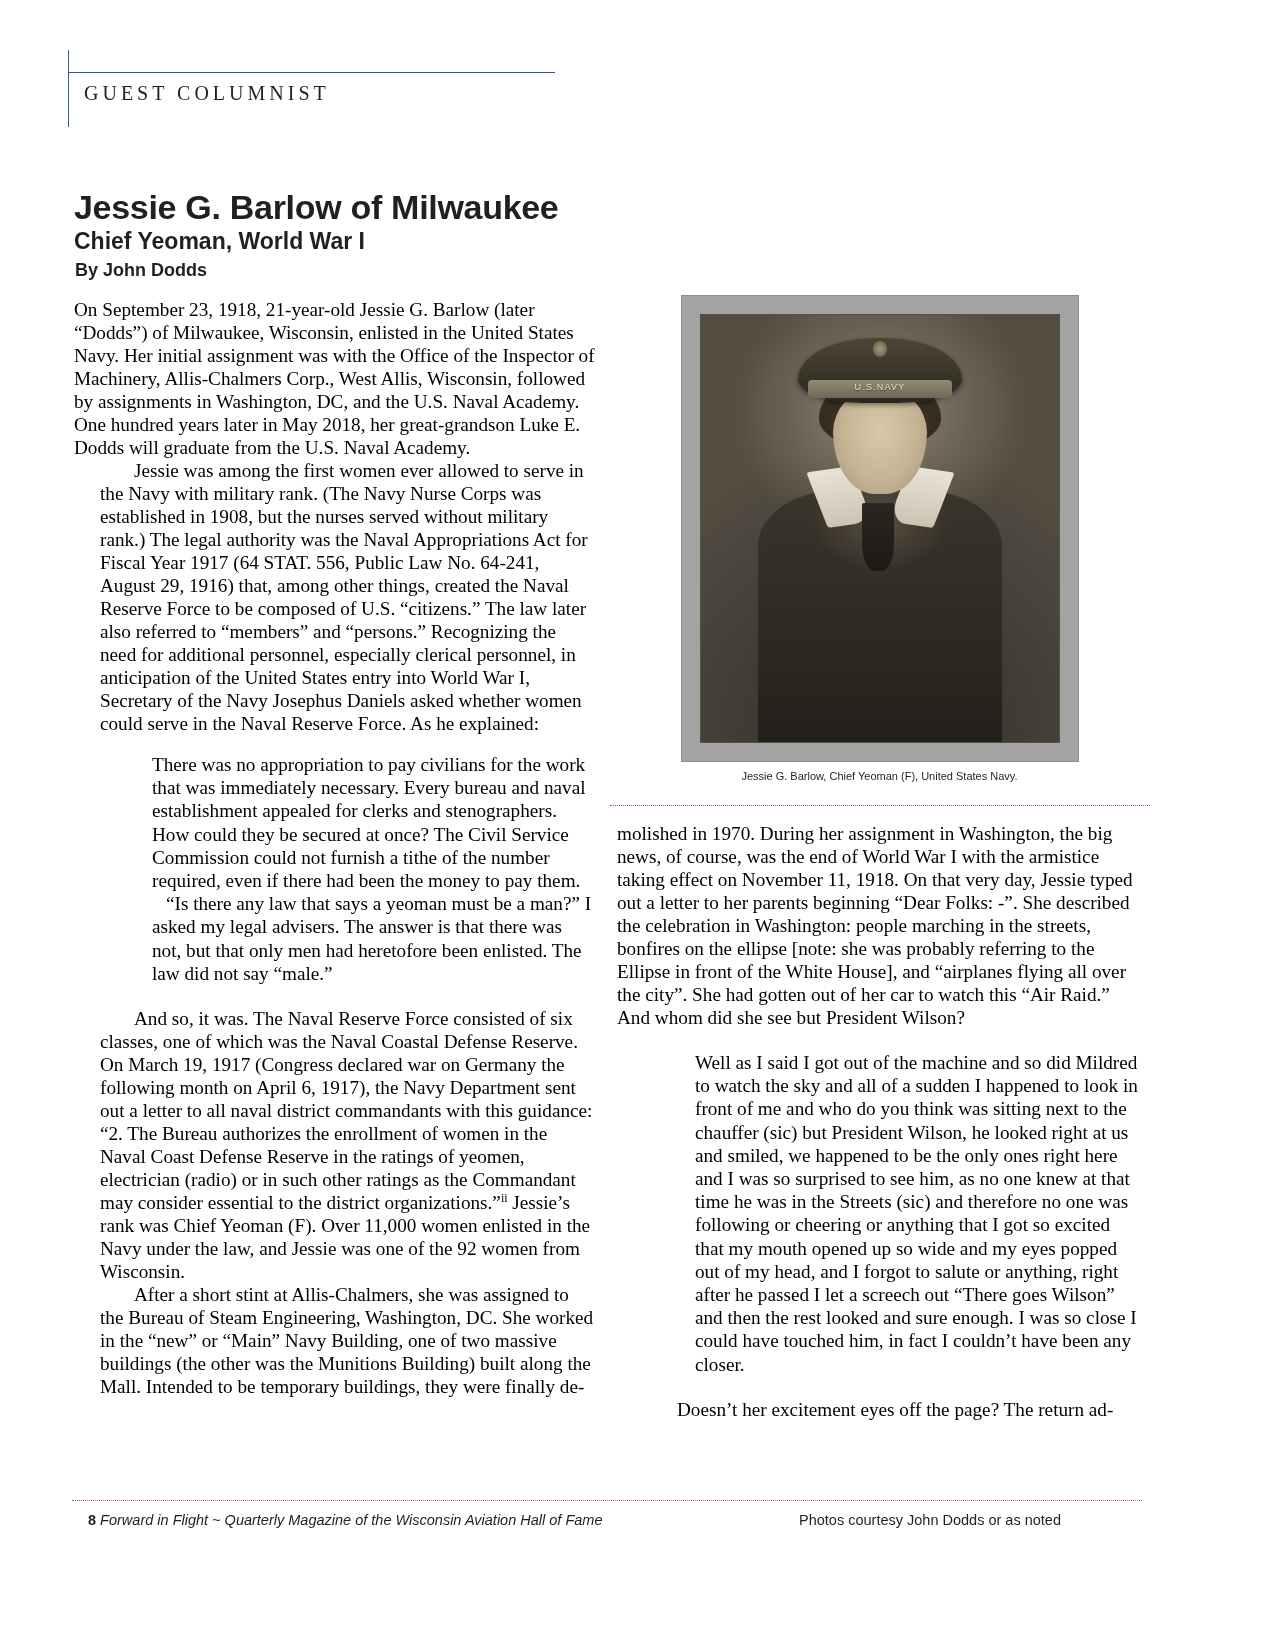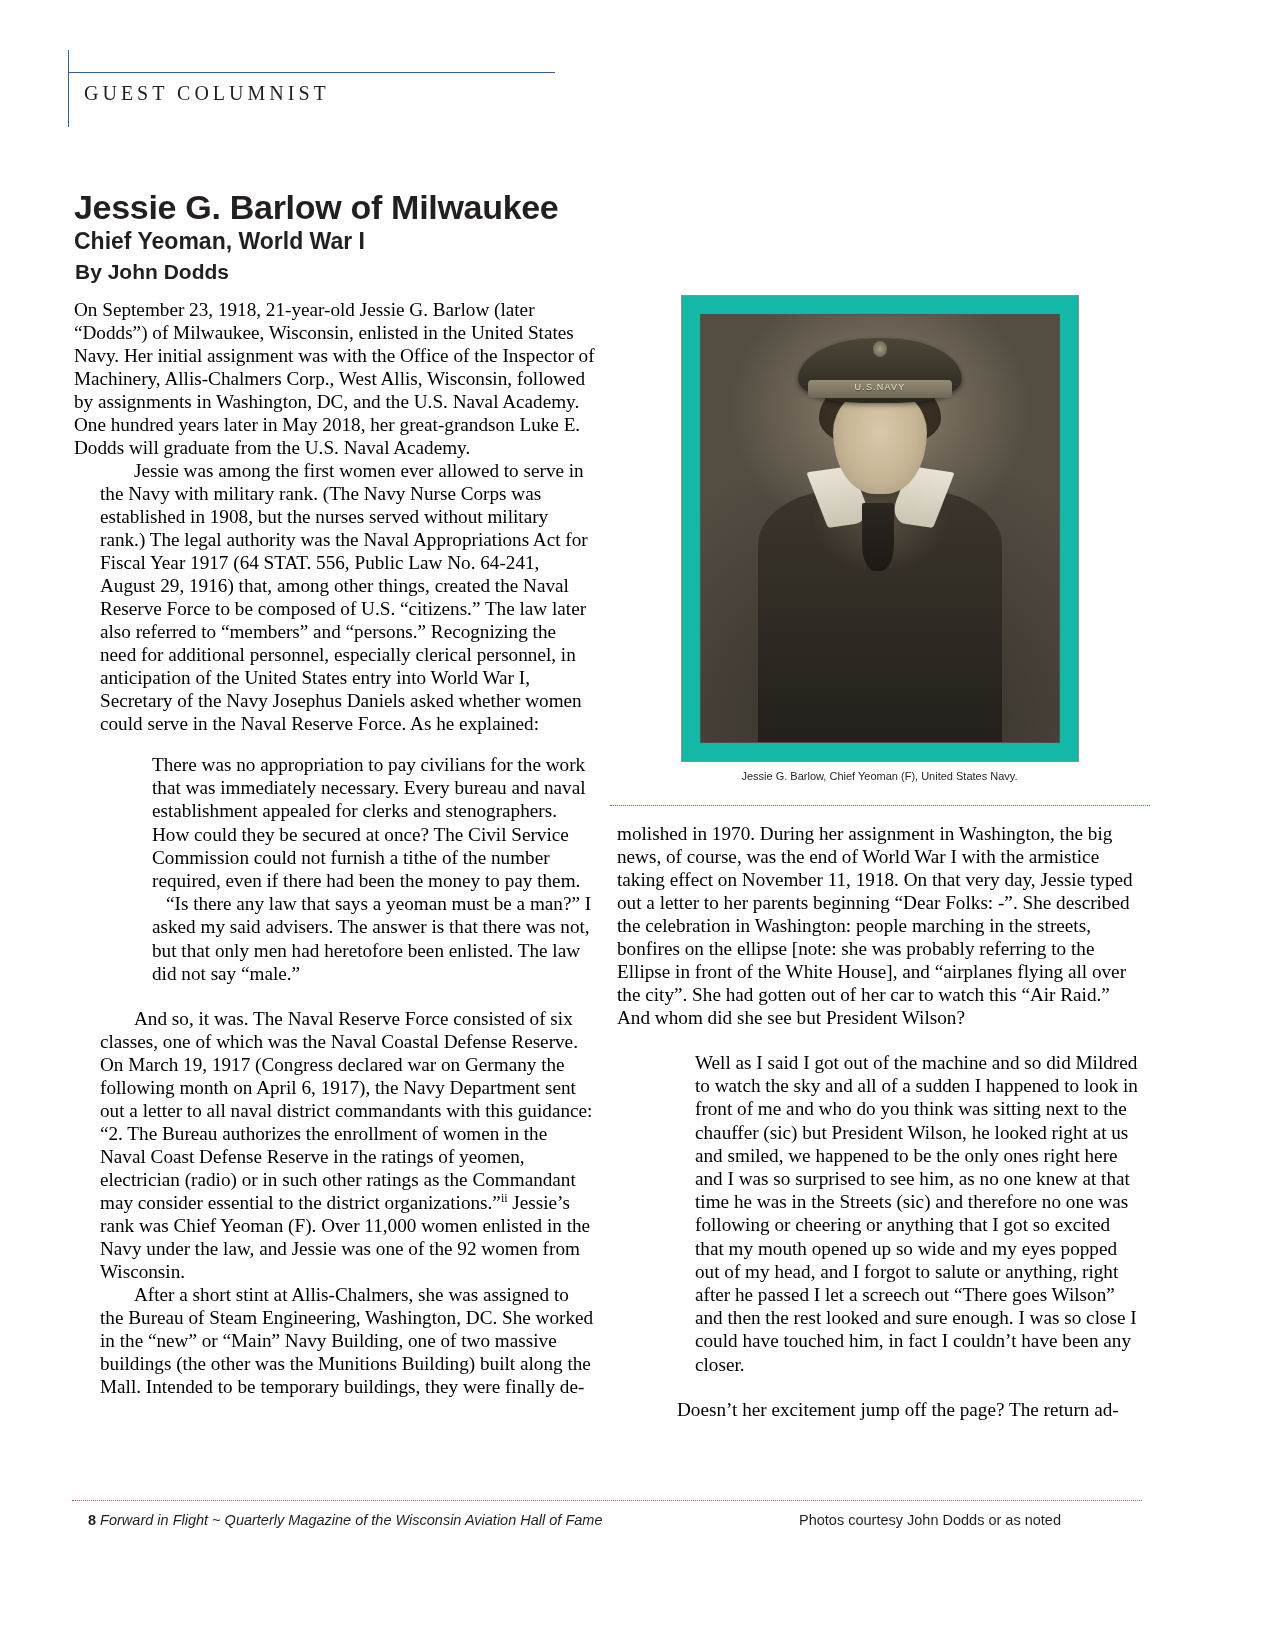--- a/index.html
+++ b/index.html
@@ -73,21 +73,21 @@
     font-size: 23px;
     color: #231f20;
     white-space: nowrap;
   }
   .byline {
     position: absolute;
     left: 75px;
     top: 260px;
     font-family: "Liberation Sans", sans-serif;
     font-weight: bold;
-    font-size: 21px;
+    font-size: 18px;
     color: #231f20;
     white-space: nowrap;
   }
 
   
   .col-left {
     position: absolute;
     left: 74px;
     top: 298px;
     width: 521px;
@@ -135,21 +135,21 @@
   .photo-wrap {
     position: absolute;
     left: 681px;
     top: 295px;
     width: 398px;
     height: 467px;
   }
   .photo-frame {
     position: absolute;
     inset: 0;
-    background: #14b8a6;
+    background: #a3a3a3;
     border: 1px solid #8e8f86;
     box-sizing: border-box;
   }
   .photo-mat {
     position: absolute;
     left: 18px;
     top: 18px;
     right: 18px;
     bottom: 18px;
     background: #6f6a5e;
@@ -328,21 +328,21 @@
 
   <div class="col-left">
 
     <p class="body noindent">On September 23, 1918, 21-year-old Jessie G. Barlow (later “Dodds”) of Milwaukee, Wisconsin, enlisted in the United States Navy. Her initial assignment was with the Office of the Inspector of Machinery, Allis-Chalmers Corp., West Allis, Wisconsin, followed by assignments in Washington, DC, and the U.S. Naval Academy. One hundred years later in May 2018, her great-grandson Luke E. Dodds will graduate from the U.S. Naval Academy.</p>
     <p class="body indent">Jessie was among the first women ever allowed to serve in the Navy with military rank. (The Navy Nurse Corps was established in 1908, but the nurses served without military rank.) The legal authority was the Naval Appropriations Act for Fiscal Year 1917 (64 STAT. 556, Public Law No. 64-241, August 29, 1916) that, among other things, created the Naval Reserve Force to be composed of U.S. “citizens.” The law later also referred to “members” and “persons.” Recognizing the need for additional personnel, especially clerical personnel, in anticipation of the United States entry into World War I, Secretary of the Navy Josephus Daniels asked whether women could serve in the Naval Reserve Force. As he explained:</p>
 
     <div class="gap-sm"></div>
 
     <blockquote class="quote">
       <p>There was no appropriation to pay civilians for the work that was immediately necessary. Every bureau and naval establishment appealed for clerks and stenographers. How could they be secured at once? The Civil Service Commission could not furnish a tithe of the number required, even if there had been the money to pay them.</p>
-      <p class="hang">“Is there any law that says a yeoman must be a man?” I asked my said advisers. The answer is that there was not, but that only men had heretofore been enlisted. The law did not say “male.”</p>
+      <p class="hang">“Is there any law that says a yeoman must be a man?” I asked my legal advisers. The answer is that there was not, but that only men had heretofore been enlisted. The law did not say “male.”</p>
     </blockquote>
 
     <div class="gap-md"></div>
 
     <p class="body indent"><span>And so, it was. The Naval Reserve Force consisted of six classes, one of which was the Naval Coastal Defense Reserve. On March 19, 1917 (Congress declared war on Germany the following month on April 6, 1917), the Navy Department sent out a letter to all naval district commandants with this guidance: “2. The Bureau authorizes the enrollment of women in the Naval Coast Defense Reserve in the ratings of yeomen, electrician (radio) or in such other ratings as the Commandant may consider essential to the district organizations.”</span><span class="sup">ii</span><span> Jessie’s rank was Chief Yeoman (F). Over 11,000 women enlisted in the Navy under the law, and Jessie was one of the 92 women from Wisconsin.</span></p>
 
     <p class="body indent">After a short stint at Allis-Chalmers, she was assigned to the Bureau of Steam Engineering, Washington, DC. She worked in the “new” or “Main” Navy Building, one of two massive buildings (the other was the Munitions Building) built along the Mall. Intended to be temporary buildings, they were finally de-</p>
   </div>
 
   <figure class="photo-wrap" style="margin:0;">
@@ -370,20 +370,20 @@
     <p class="body noindent">molished in 1970. During her assignment in Washington, the big news, of course, was the end of World War I with the armistice taking effect on November 11, 1918. On that very day, Jessie typed out a letter to her parents beginning “Dear Folks: -”. She described the celebration in Washington: people marching in the streets, bonfires on the ellipse [note: she was probably referring to the Ellipse in front of the White House], and “airplanes flying all over the city”. She had gotten out of her car to watch this “Air Raid.” And whom did she see but President Wilson?</p>
 
     <div class="gap-md"></div>
 
     <blockquote class="quote">
       <p>Well as I said I got out of the machine and so did Mildred to watch the sky and all of a sudden I happened to look in front of me and who do you think was sitting next to the chauffer (sic)  but President Wilson, he looked right at us and smiled, we happened to be the only ones right here and I was so surprised to see him, as no one knew at that time he was in the Streets (sic) and therefore no one was following or cheering or anything that I got so excited that my mouth opened up so wide and my eyes popped out of my head, and I forgot to salute or anything, right after he passed I let a screech out “There goes Wilson” and then the rest looked and sure enough. I was so close I could have touched him, in fact I couldn’t have been any closer.</p>
     </blockquote>
 
     <div class="gap-md"></div>
 
-    <p class="body indent">Doesn’t her excitement jump off the page? The return ad-</p>
+    <p class="body indent">Doesn’t her excitement eyes off the page? The return ad-</p>
   </div>
 
   <div class="footer-rule"></div>
   <div class="footer-left"><span class="pagenum">8</span><span class="ftext"> Forward in Flight ~ Quarterly Magazine of the Wisconsin Aviation Hall of Fame</span></div>
   <div class="footer-right">Photos courtesy John Dodds or as noted</div>
 
 </div>
 
 </body></html>

